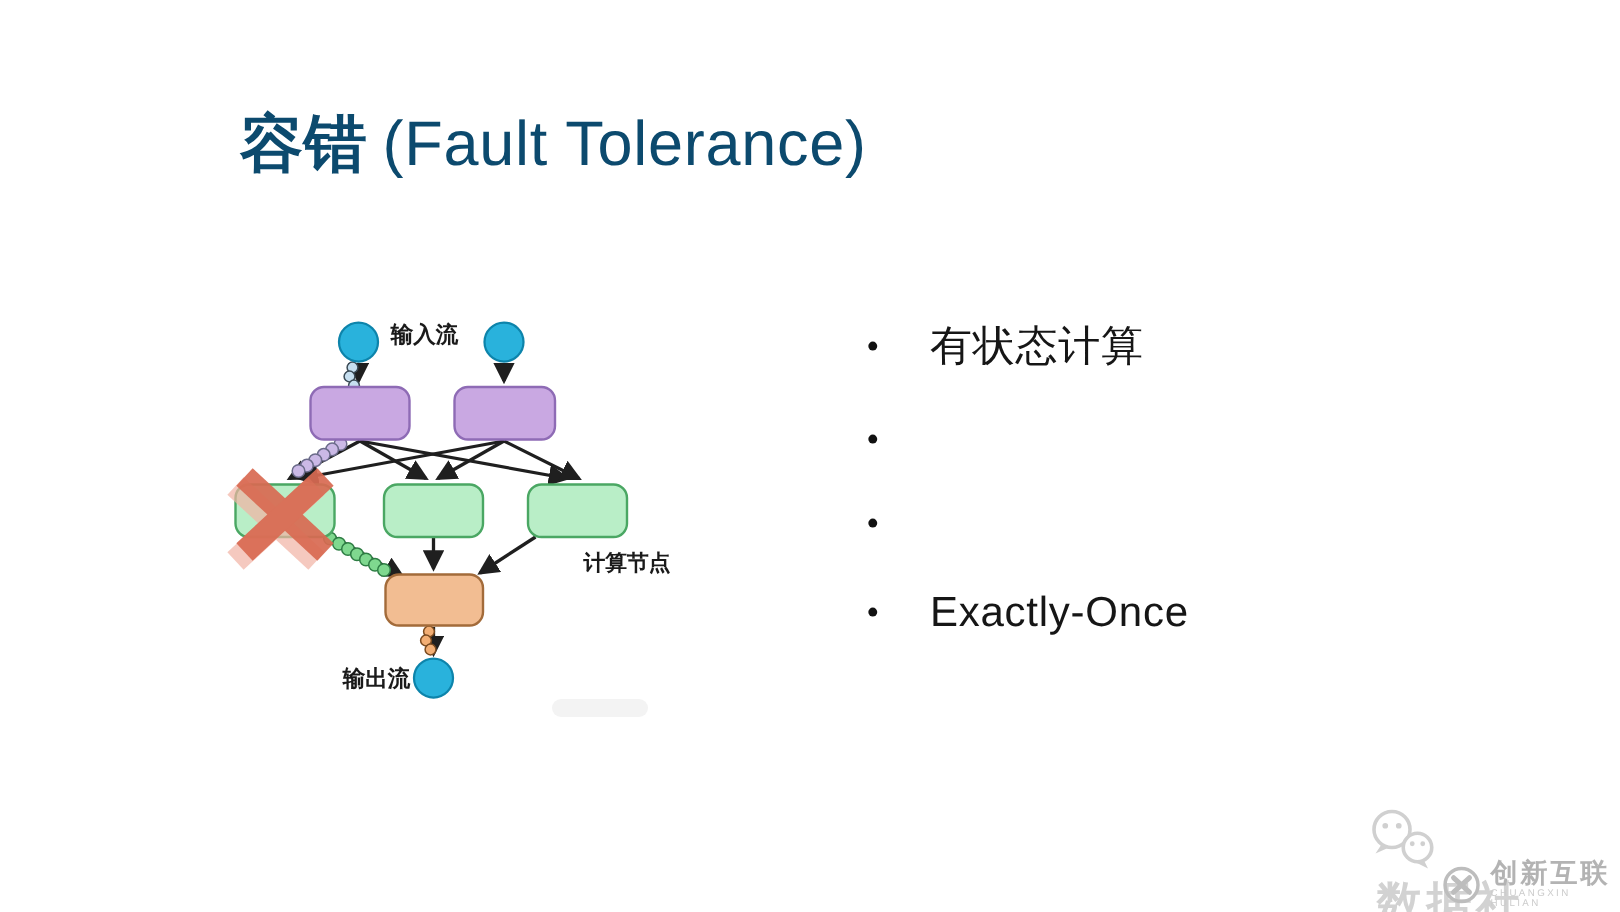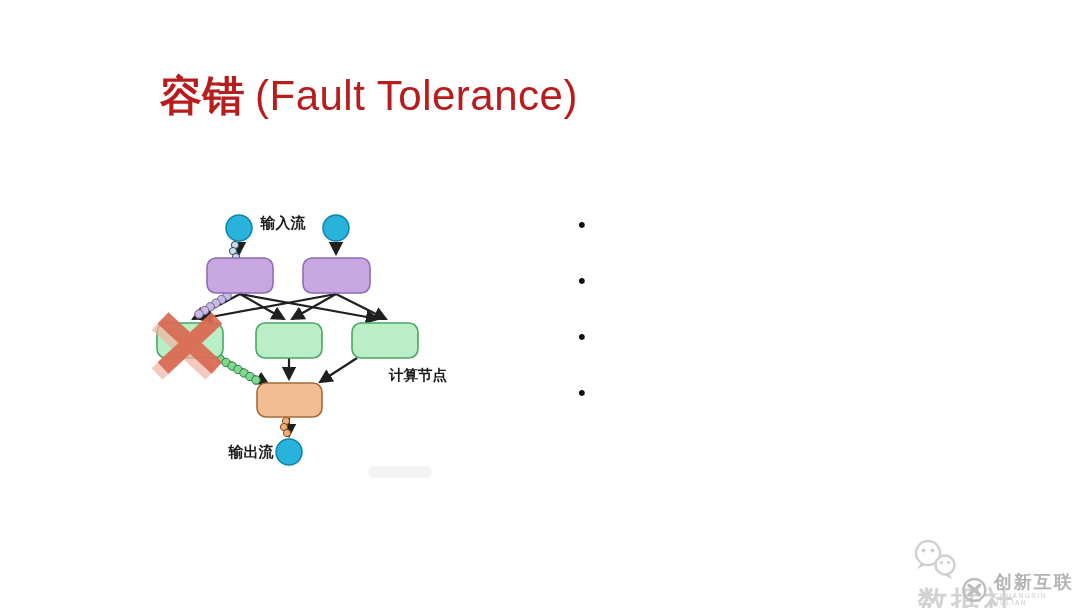--- a/index.html
+++ b/index.html
@@ -1,19 +1,19 @@
 <!DOCTYPE html>
 <html><head>
 <meta charset="utf-8">
 <style>
   html,body{margin:0;padding:0;background:#fff;}
   body{font-family:"Liberation Sans","DejaVu Sans",sans-serif;}
   .slide{position:relative;width:1080px;height:608px;background:#ffffff;overflow:hidden;}
 
-  .title{position:absolute;left:160px;top:68px;font-size:42px;color:#b91c1c;letter-spacing:0.5px;white-space:nowrap;}
+  .title{position:absolute;left:160px;top:68px;font-size:42px;color:#0c4a6e;letter-spacing:0.5px;white-space:nowrap;}
   .title .zh{font-weight:600;}
   .title .en{font-weight:400;margin-left:10px;}
 
   .bullets{position:absolute;left:578px;top:212px;list-style:none;margin:0;padding:0;}
   .bullets li{display:flex;align-items:center;margin-bottom:30px;font-size:28px;color:#161616;}
   .bullets .dot{width:42px;font-size:22px;color:#111;flex:0 0 auto;}
   .bullets .lbl{white-space:nowrap;letter-spacing:0.5px;}
 
   .diagram{position:absolute;left:150px;top:190px;}
 
@@ -117,29 +117,31 @@
     <text x="133" y="38" text-anchor="middle" font-size="15" font-weight="bold" fill="#1a1a1a">输入流</text>
     <text x="268" y="190" text-anchor="middle" font-size="14.5" font-weight="bold" fill="#1a1a1a">计算节点</text>
     <text x="101" y="267" text-anchor="middle" font-size="15" font-weight="bold" fill="#1a1a1a">输出流</text>
   </svg>
 
   <div class="smudge"></div>
 
   <ul class="bullets">
     <li>
       <span class="dot">•</span>
+      <span class="lbl">有状态计算</span>
     </li>
     <li>
       <span class="dot">•</span>
     </li>
     <li>
       <span class="dot">•</span>
     </li>
     <li>
       <span class="dot">•</span>
+      <span class="lbl">Exactly-Once</span>
     </li>
   </ul>
 
   <div class="wm-wechat">
     <svg width="50" height="44" viewBox="0 0 50 44">
       <g fill="none" stroke="#d0d0d0" stroke-width="2.4">
         <circle cx="16" cy="15" r="12"></circle>
         <circle cx="33" cy="27" r="9.5" fill="#ffffff"></circle>
       </g>
       <g fill="#d0d0d0">

